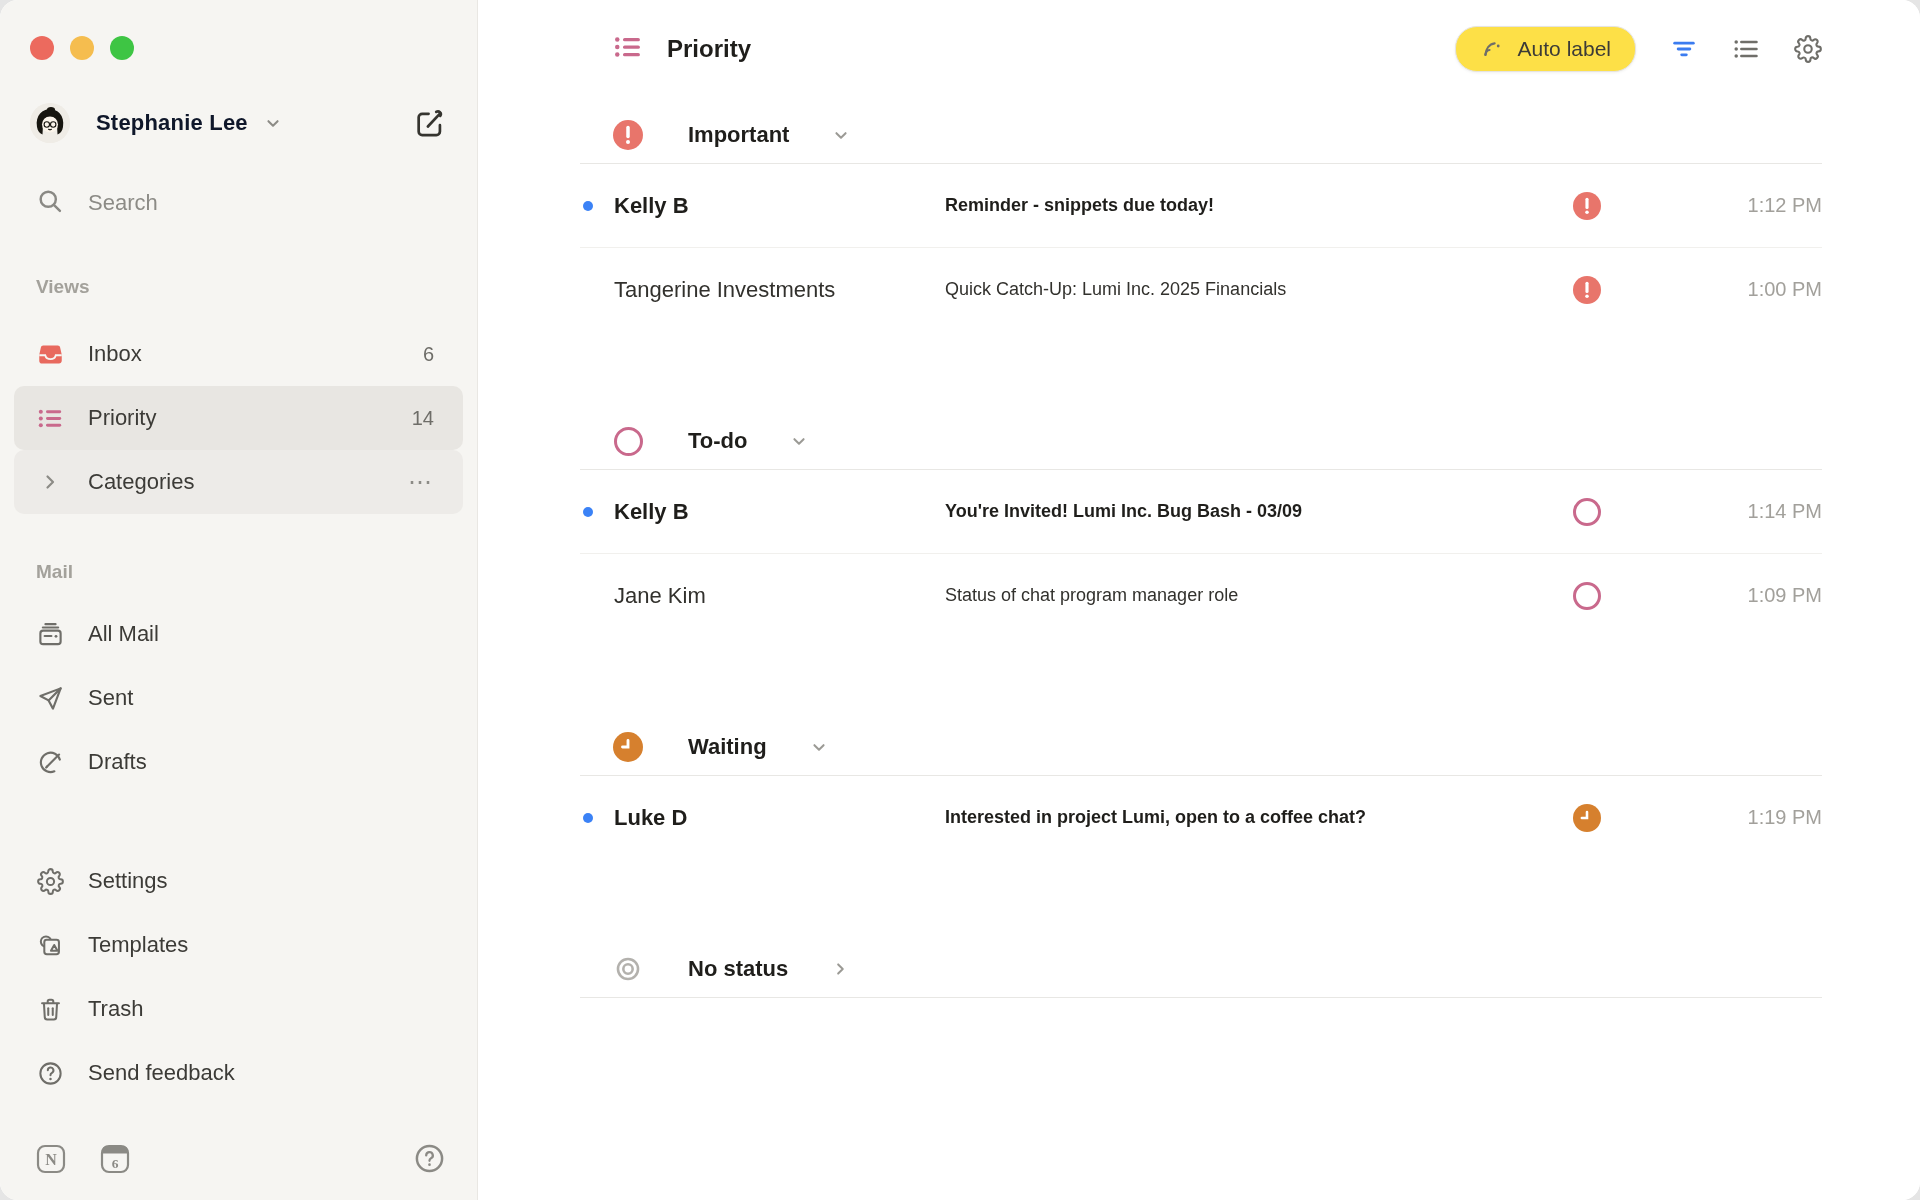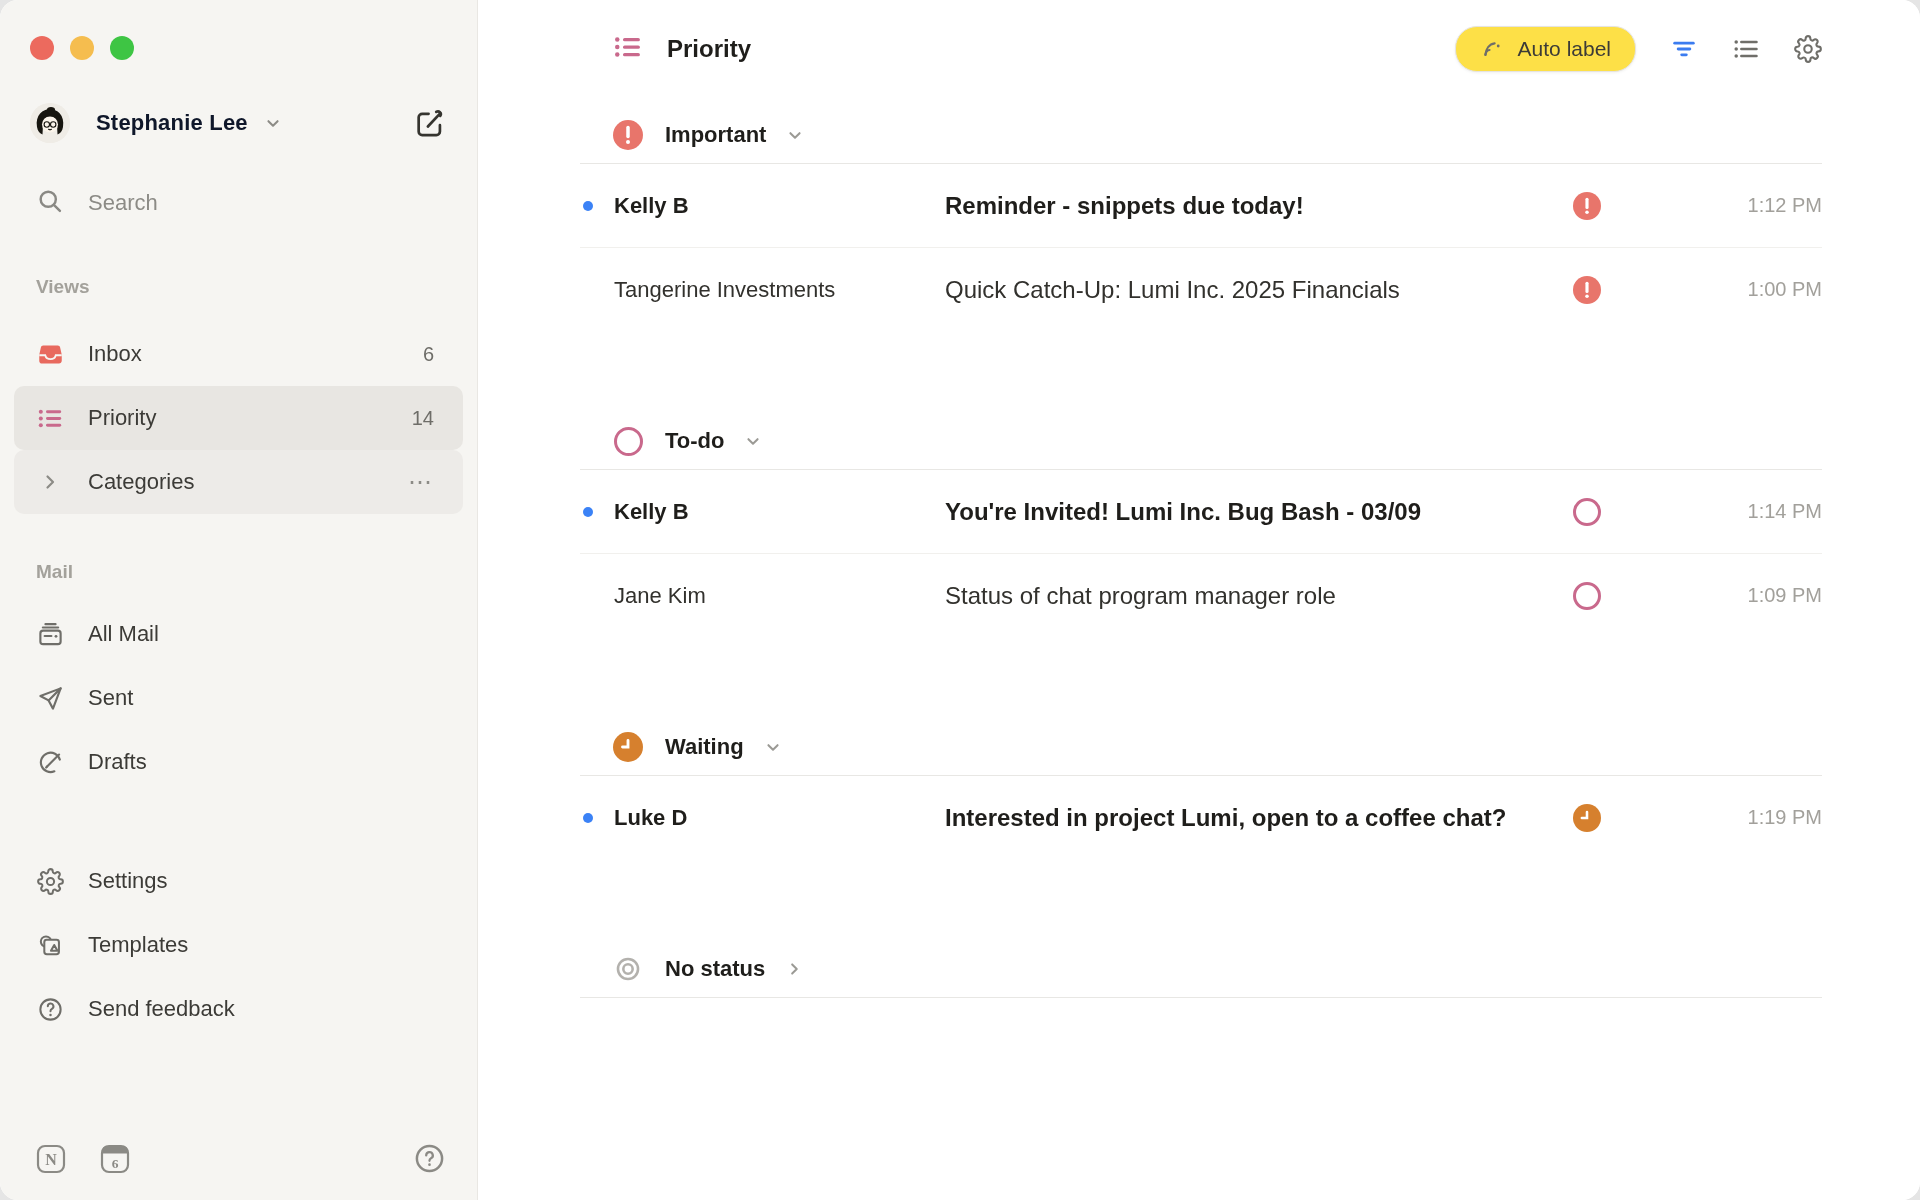--- a/index.html
+++ b/index.html
@@ -45,29 +45,29 @@
   
   .main{flex:1;background:#ffffff;box-sizing:border-box;padding:27px 98px 0 102px;position:relative;}
   .mainhead{display:flex;align-items:center;height:44px;margin-bottom:36px;padding-left:33px;}
   .mainhead .ttl{margin-left:24px;font-size:24px;font-weight:700;color:#1f1e1b;}
   .headright{margin-left:auto;display:flex;align-items:center;gap:34px;}
   .autolabel{display:flex;align-items:center;gap:12px;height:44px;padding:0 24px;border:1px solid #e6e4e0;border-radius:22px;background:#fde047;box-shadow:0 1px 3px rgba(0,0,0,.06);cursor:pointer;}
   .autolabel .al-lab{font-size:21px;color:#3c3b37;font-weight:500;}
 
   .group{margin-top:0;}
   .group + .group{margin-top:82px;}
-  .ghead{display:flex;align-items:center;height:56px;padding-left:33px;border-bottom:1px solid #e8e7e4;cursor:pointer;}
+  .ghead{display:flex;align-items:center;height:56px;padding-left:33px;border-bottom:1px solid #e8e7e4;cursor:pointer;gap:23px;}
   .ghead .gname{margin-left:22px;font-size:22px;font-weight:700;color:#1f1e1b;}
   .ghead .gchev{margin-left:18px;display:flex;}
 
   .row{display:flex;align-items:center;height:83px;padding-left:34px;position:relative;cursor:pointer;}
   .row:not(:last-child){border-bottom:1px solid #f1f0ed;}
   .row .dot{position:absolute;left:3px;top:50%;margin-top:-5px;width:10px;height:10px;border-radius:50%;background:#3b82f6;}
   .row .sender{flex:0 0 331px;font-size:22px;color:#32312d;white-space:nowrap;overflow:hidden;}
-  .row .subject{flex:1;font-size:24px;color:#32312d;white-space:nowrap;overflow:hidden;}
+  .row .subject{flex:1;font-size:18px;color:#32312d;white-space:nowrap;overflow:hidden;}
   .row.unread .sender{font-weight:700;color:#1f1e1b;}
   .row.unread .subject{font-weight:600;color:#1f1e1b;}
   .row .status{flex:none;width:28px;height:28px;margin-right:36px;display:flex;align-items:center;justify-content:center;}
   .row .time{flex:0 0 185px;text-align:right;font-size:20px;color:#a2a09b;white-space:nowrap;}
 
   .circ-important{width:28px;height:28px;border-radius:50%;background:#e8756b;display:flex;align-items:center;justify-content:center;}
   .circ-important.lg{width:30px;height:30px;}
   .ring-todo{width:22px;height:22px;border-radius:50%;border:3px solid #c9698c;box-sizing:content-box;}
   .circ-wait{width:28px;height:28px;border-radius:50%;background:#d6802e;display:flex;align-items:center;justify-content:center;}
   .circ-wait.lg{width:30px;height:30px;}
@@ -213,20 +213,32 @@
       </div>
       <div class="navrow">
         <span class="ic">
           <svg viewBox="0 0 24 24" width="27" height="27" fill="none" stroke="#6f6e69" stroke-width="1.8" stroke-linejoin="round">
             <circle cx="8" cy="8.5" r="4.6"></circle>
             <rect x="6.5" y="6.8" width="13" height="13" rx="2.2" fill="#f6f5f2"></rect>
             <path d="M12.4 16.7 15.3 11.5 18.2 16.7z"></path>
           </svg>
         </span>
         <span class="lab">Templates</span>
+      </div>
+      <div class="navrow">
+        <span class="ic">
+          <svg viewBox="0 0 24 24" width="27" height="27" fill="none" stroke="#6f6e69" stroke-width="1.8" stroke-linecap="round">
+            <path d="M4.5 6.5h15"></path>
+              <path d="M9.5 6.3V5a1.6 1.6 0 0 1 1.6-1.6h1.8A1.6 1.6 0 0 1 14.5 5v1.3"></path>
+            <path d="M6.2 6.8l.7 12a2.1 2.1 0 0 0 2.1 2h6a2.1 2.1 0 0 0 2.1-2l.7-12"></path>
+            <path d="M10 10.8v6"></path>
+              <path d="M14 10.8v6"></path>
+          </svg>
+        </span>
+        <span class="lab">Trash</span>
       </div>
       <div class="navrow">
         <span class="ic">
           <svg viewBox="0 0 24 24" width="27" height="27" fill="none" stroke="#6f6e69" stroke-width="1.8" stroke-linecap="round">
             <circle cx="12" cy="12" r="9"></circle>
             <path d="M9.6 9.2a2.5 2.5 0 1 1 3.7 2.2c-.8.45-1.3 1-1.3 1.9v.3"></path>
             <circle cx="12" cy="16.8" r="1.1" fill="#6f6e69" stroke="none"></circle>
           </svg>
         </span>
         <span class="lab">Send feedback</span>

